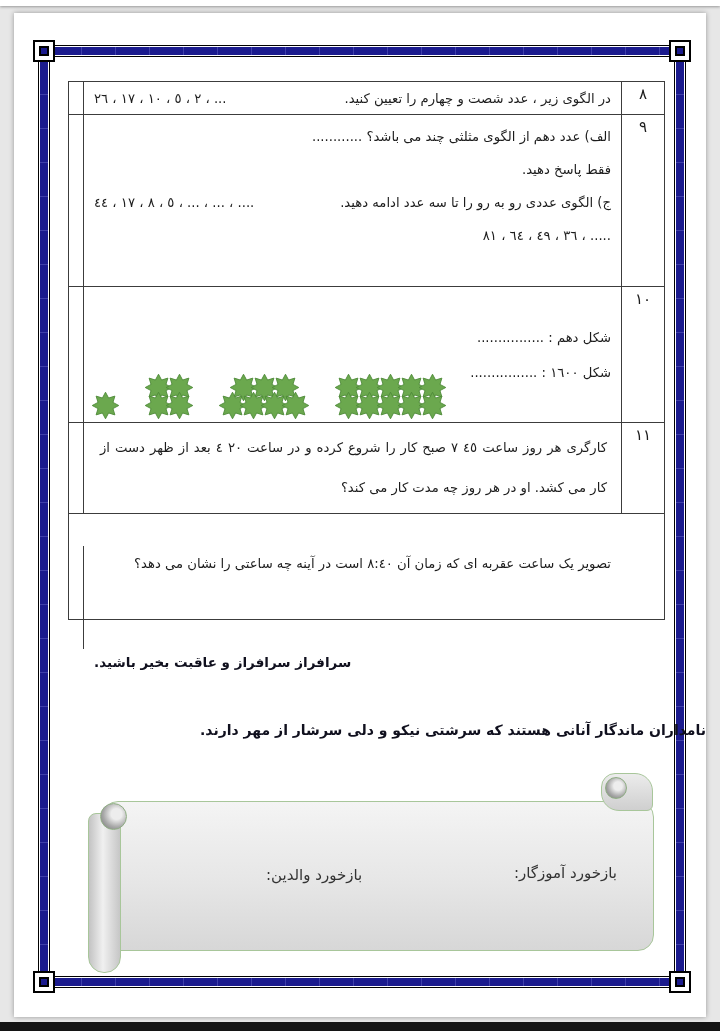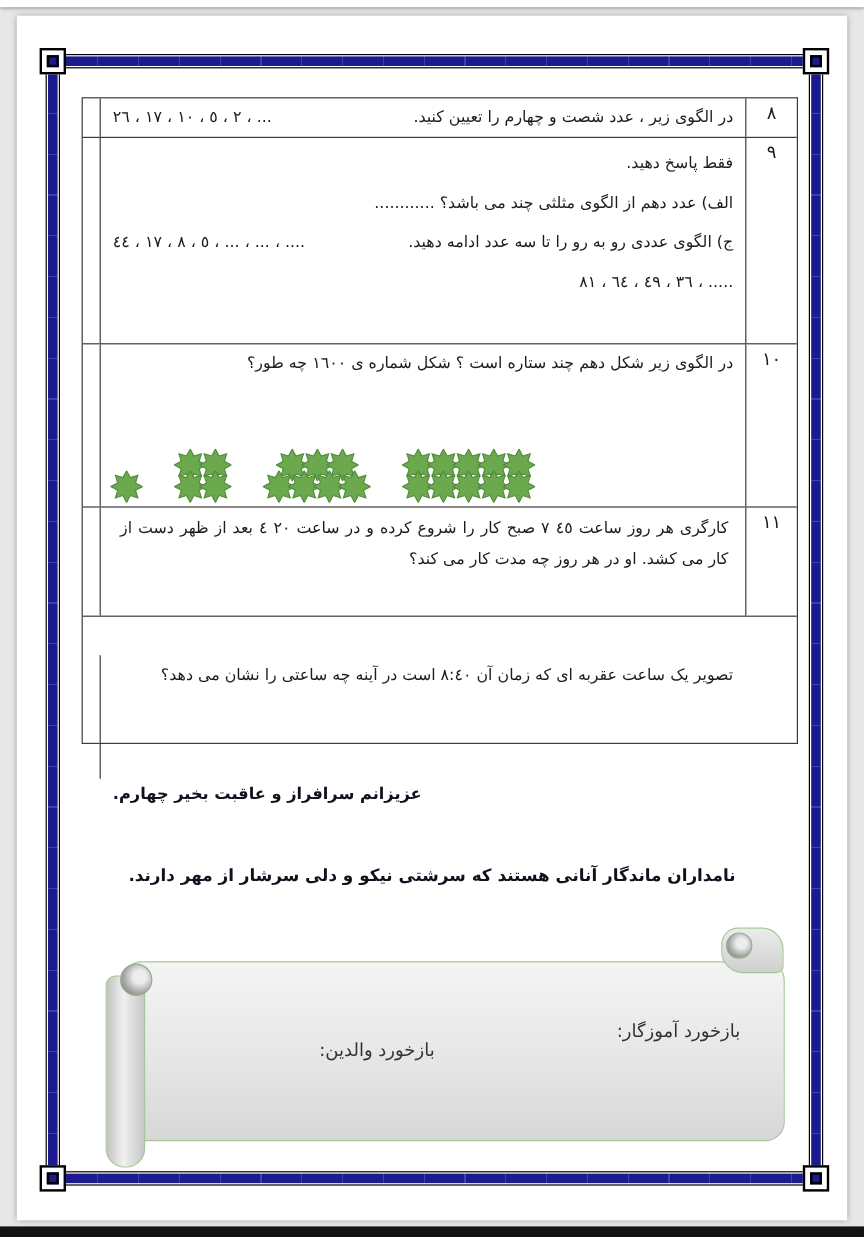--- a/index.html
+++ b/index.html
@@ -71,29 +71,29 @@
   .q10-answers div { height: 35px; display: flex; align-items: center; }
   .star-pattern {
     position: absolute; left: 8px; bottom: 3px;
     display: flex; align-items: flex-end; gap: 26px; direction: ltr;
   }
   .star-fig { display: flex; flex-direction: column; align-items: center; }
   .star-row { display: flex; }
   .star { width: 27px; height: 27px; display: block; }
   .star-row .star + .star { margin-left: -6px; }
   .star-row + .star-row { margin-top: -9px; }
-  .r11 .content-cell { padding: 5px 14px 0 16px; line-height: 26px; text-align: justify; }
+  .r11 .content-cell { padding: 5px 14px 0 16px; line-height: 40px; text-align: justify; }
   .r12 .content-cell { padding-top: 10px; }
   
   .msg1 {
     position: absolute; left: 80px; top: 641px;
     direction: rtl; font-weight: 700; font-size: 13.5px; color: #10101e;
   }
   .msg2 {
-    position: absolute; left: 0; top: 709px; width: 692px; text-align: center;
+    position: absolute; left: 0; top: 709px; width: 692px; text-align: right;
     direction: rtl; font-weight: 700; font-size: 14px; color: #10101e;
   }
   
   .scroll { position: absolute; left: 60px; top: 752px; width: 588px; height: 214px; }
   .scroll-body {
     position: absolute; left: 28px; top: 36px; width: 552px; height: 150px;
     background: linear-gradient(180deg, #f4f4f4 0%, #e6e6e6 55%, #d7d7d7 100%);
     border: 1.5px solid #a8c69a; border-radius: 16px;
   }
   .scroll-tube {
@@ -110,21 +110,21 @@
     position: absolute; left: 527px; top: 8px; width: 52px; height: 38px;
     background: linear-gradient(180deg, #ececec, #cfcfcf);
     border: 1px solid #a8c69a; border-radius: 14px 18px 6px 18px;
   }
   .scroll-curl-right-dot {
     position: absolute; left: 531px; top: 12px; width: 22px; height: 22px; border-radius: 50%;
     background: radial-gradient(circle at 60% 40%, #ededed 25%, #a9a9a9 60%, #6f6f6f 100%);
     border: 1px solid #8fae83;
   }
   .scroll-label { position: absolute; direction: rtl; font-size: 15px; color: #333; }
-  .label-teacher { left: 440px; top: 85px; }
+  .label-teacher { left: 440px; top: 99px; }
   .label-parents { left: 192px; top: 101px; }
 </style>
 </head>
 <body>
 
 <div class="prev-page-strip"></div>
 
 <div class="page">
 
   <div class="frame">
@@ -162,40 +162,43 @@
         <span>در الگوی زیر ، عدد شصت و چهارم را تعیین کنید.</span>
         <span class="seq" dir="ltr">٢ ، ٥ ، ١٠ ، ١٧ ، ٢٦ ، ...</span>
       </div>
       <div class="num-cell">٨</div>
     </div>
 
     <div class="qrow r9">
       <div class="spacer-cell"></div>
       <div class="content-cell">
         <div class="q9-line">
+          <span>الف) عدد دهم از الگوی مثلثی چند می باشد؟ ............</span>
+        </div>
+        <div class="q9-line">
           <span>فقط پاسخ دهید.</span>
-        </div>
-        <div class="q9-line">
-          <span>الف) عدد دهم از الگوی مثلثی چند می باشد؟ ............</span>
         </div>
         <div class="q9-line">
           <span>ج) الگوی عددی رو به رو را تا سه عدد ادامه دهید.</span>
           <span class="seq" dir="ltr">٥ ، ٨ ، ١٧ ، ٤٤ ، ... ، ... ، ....</span>
         </div>
         <div class="q9-line">
           <span class="seq" dir="ltr">٣٦ ، ٤٩ ، ٦٤ ، ٨١ ، .....</span>
         </div>
       </div>
       <div class="num-cell">٩</div>
     </div>
 
     <div class="qrow r10">
       <div class="spacer-cell"></div>
       <div class="content-cell">
-        <div>در الگوی زیر شکل دهم چند ستاره است ؟ شکل شماره ی ١٦٠٠ چه طور؟</div>
+        <div class="q10-answers">
+          <div>شکل دهم : ................</div>
+          <div>شکل ١٦٠٠ : ................</div>
+        </div>
         <div class="star-pattern">
             <div class="star-fig">
               <div class="star-row">
                 <svg class="star" viewBox="0 0 24 24">
                   <polygon points="12.00,0.20 14.76,5.35 20.34,3.66 18.65,9.24 23.80,12.00 18.65,14.76 20.34,20.34 14.76,18.65 12.00,23.80 9.24,18.65 3.66,20.34 5.35,14.76 0.20,12.00 5.35,9.24 3.66,3.66 9.24,5.35" fill="#6ba84e" stroke="#4e8a39" stroke-width="0.8"></polygon>
                 </svg>
               </div>
             </div>
             <div class="star-fig">
               <div class="star-row">
@@ -293,21 +296,21 @@
 
     <div class="qrow r12">
       <div class="spacer-cell"></div>
       <div class="content-cell">
         <span>تصویر یک ساعت عقربه ای که زمان آن ٨:٤٠ است در آینه چه ساعتی را نشان می دهد؟</span>
       </div>
     </div>
 
   </div>
 
-  <div class="msg1">عزیزانم  سرافراز و عاقبت بخیر چهارم.</div>
+  <div class="msg1">سرافراز  سرافراز و عاقبت بخیر باشید.</div>
   <div class="msg2">نامداران ماندگار آنانی هستند که سرشتی نیکو و دلی سرشار از مهر دارند.</div>
 
   <div class="scroll">
     <div class="scroll-body"></div>
     <div class="scroll-tube"></div>
     <div class="scroll-curl-left"></div>
     <div class="scroll-curl-right"></div>
     <div class="scroll-curl-right-dot"></div>
     <div class="scroll-label label-teacher">بازخورد آموزگار:</div>
     <div class="scroll-label label-parents">بازخورد والدین:</div>

